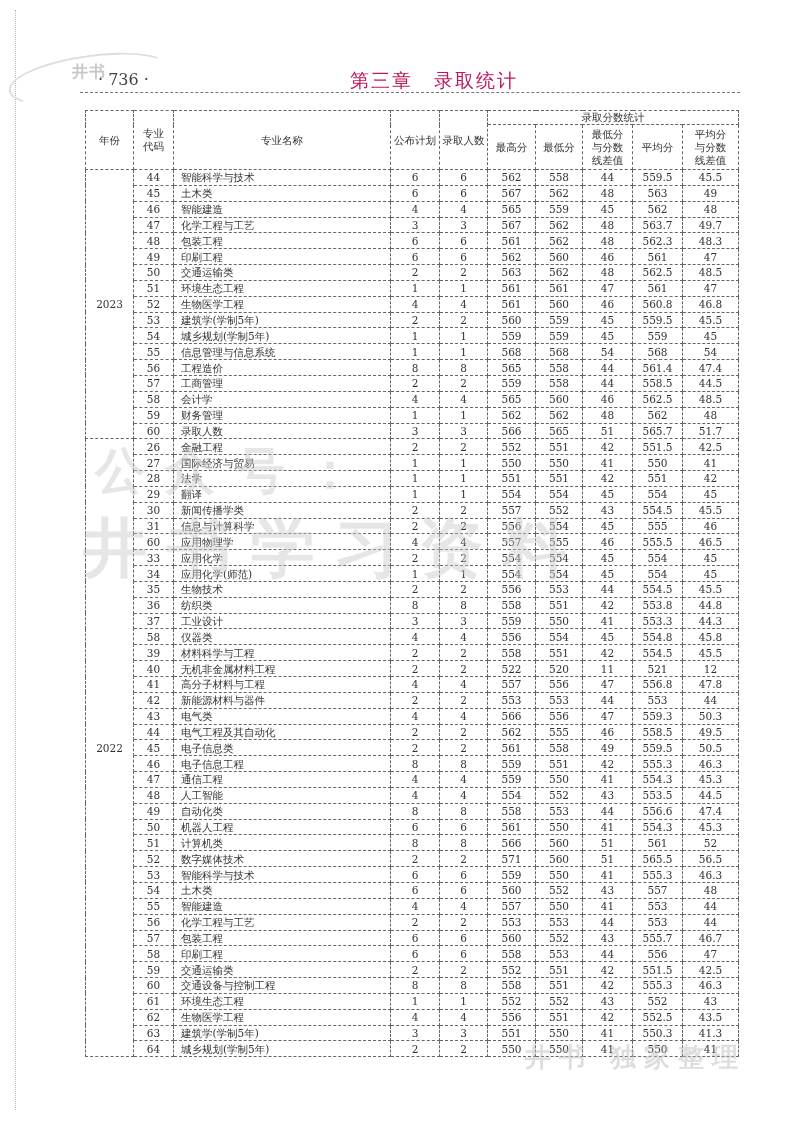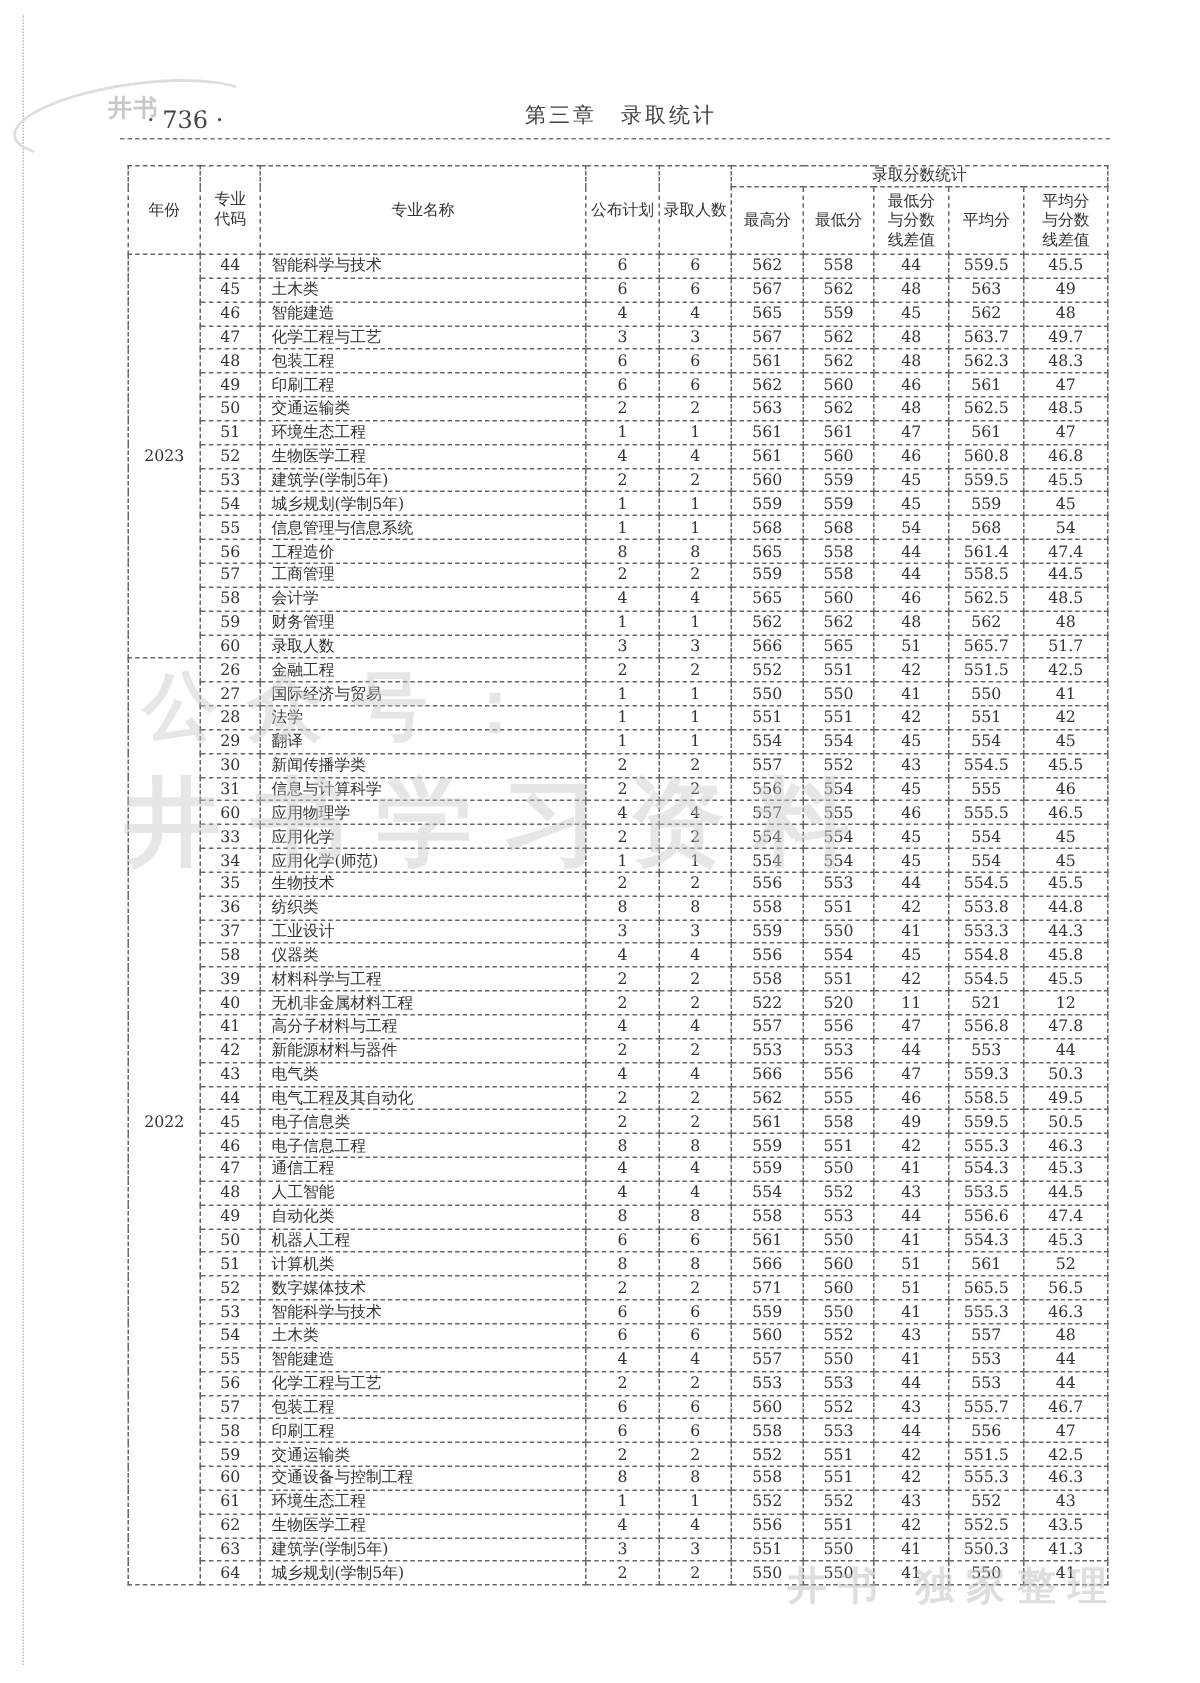--- a/index.html
+++ b/index.html
@@ -6,21 +6,21 @@
   body { width: 800px; height: 1122px; position: relative; overflow: hidden;
          font-family: "DejaVu Serif", "Liberation Serif", serif; color: #333; }
   .left-dots { position: absolute; left: 15px; top: 10px; width: 0; height: 1100px;
                border-left: 1px dotted #bbb; }
   .logo-swoosh { position: absolute; left: 8px; top: 55px; width: 160px; height: 45px;
                  border: 2px solid #ddd; border-radius: 50%; border-right-color: transparent;
                  border-bottom-color: transparent; transform: rotate(-8deg); }
   .logo-text { position: absolute; left: 72px; top: 62px; font-size: 16px; font-weight: bold;
                color: #c8c8c8; font-family: Liberation Sans, sans-serif; letter-spacing: 1px; }
   .page-no { position: absolute; left: 98px; top: 70px; font-size: 16px; color: #444; }
-  .chapter { position: absolute; left: 350px; top: 68px; font-size: 14px; color: #404040; letter-spacing: 2px; }
+  .chapter { position: absolute; left: 350px; top: 68px; font-size: 19px; color: #be185d; letter-spacing: 2px; }
   .rule { position: absolute; left: 80px; top: 92px; width: 660px; height: 0; border-top: 1.5px dashed #777; }
   table.main { position: absolute; left: 85px; top: 110px; width: 653px;
                border-collapse: collapse; table-layout: fixed; font-size: 10.5px; }
   table.main th, table.main td { border: 1px dashed #666; text-align: center; padding: 0;
                overflow: hidden; white-space: nowrap; font-weight: normal; color: #333; }
   table.main th { font-size: 10.5px; line-height: 13px; }
   table.main td { height: 14.85px; line-height: 14px; }
   table.main td.name { text-align: left; padding-left: 7px; }
   table.main td.year { vertical-align: middle; }
   .wm { position: absolute; color: rgba(200,200,200,0.45); font-weight: bold;

